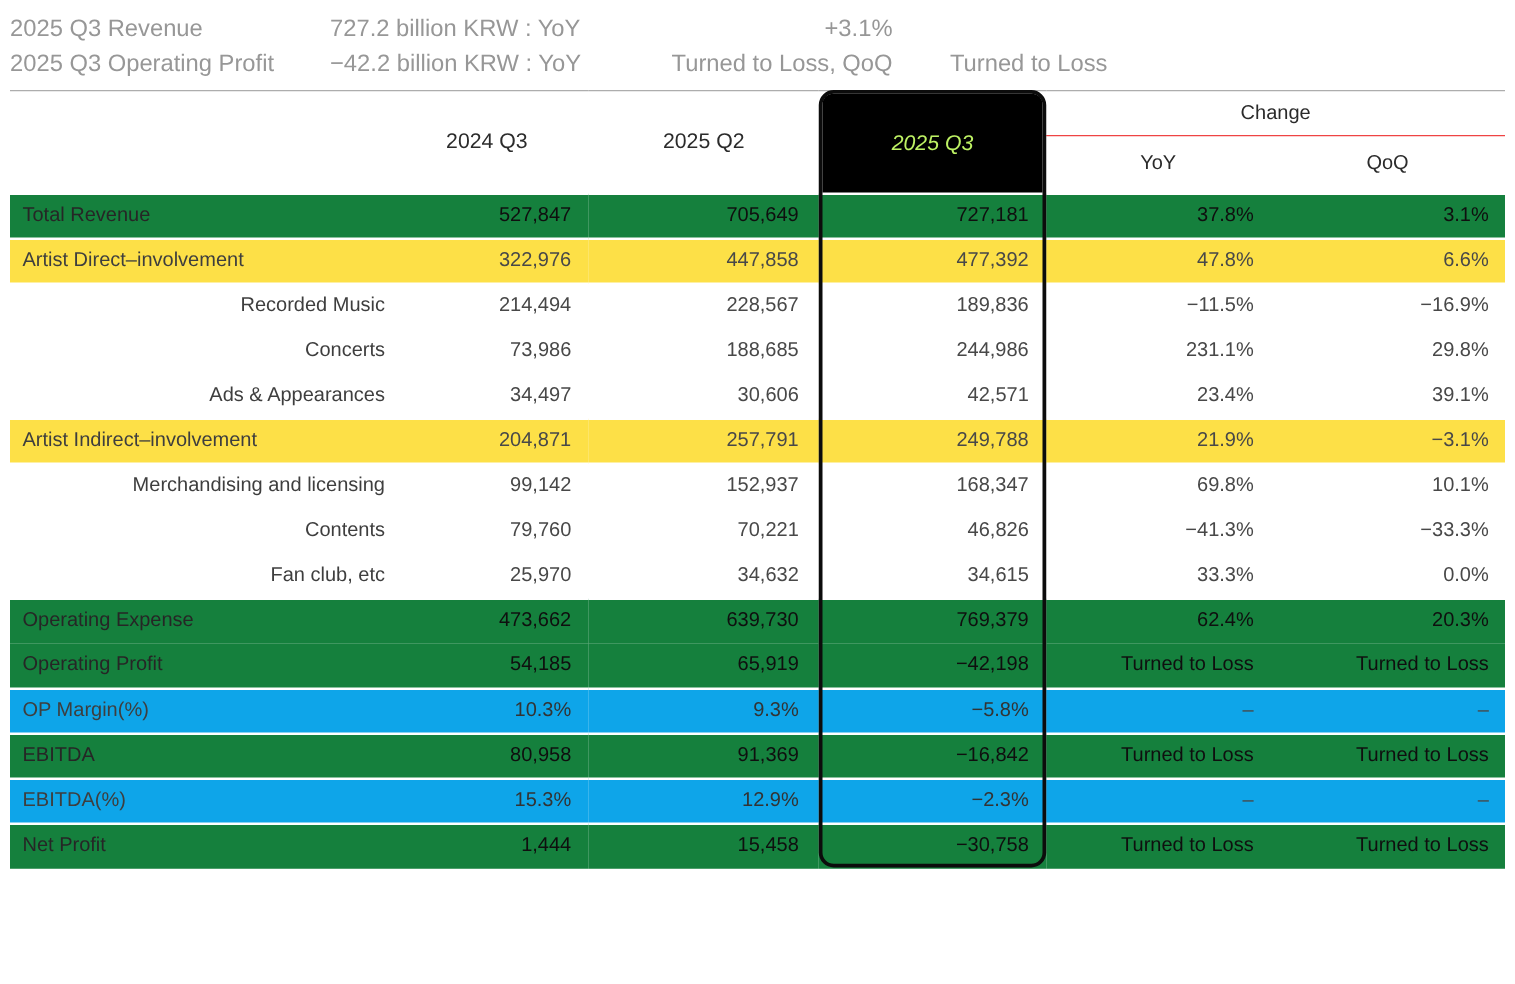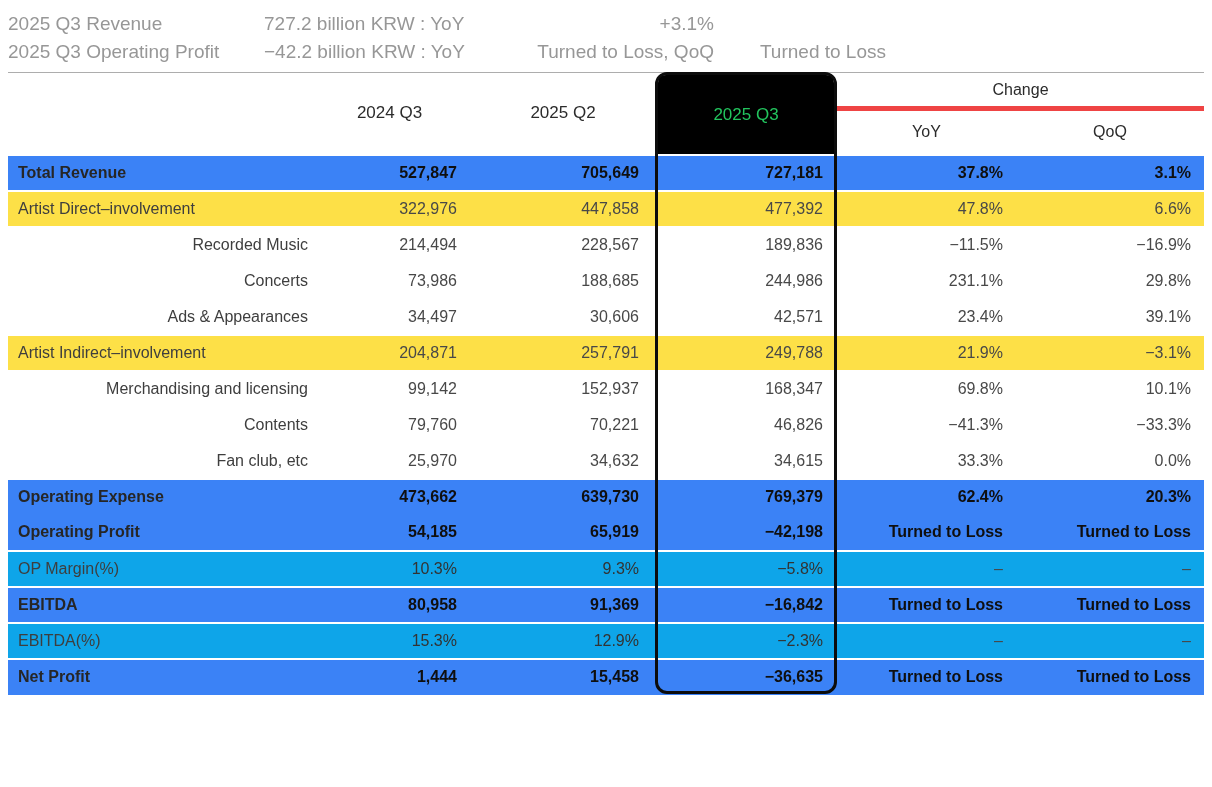--- a/index.html
+++ b/index.html
@@ -47,54 +47,54 @@
   col.c-yoy   { width: 179px; }
   col.c-qoq   { width: 188px; }
 
   thead th {
     font-weight: 400; font-size: 17px; color: #2b2b2b;
     border-top: 1px solid #adadad; vertical-align: middle;
   }
   thead tr.h1 { height: 36px; }
   thead tr.h2 { height: 46px; }
   thead tr.h2 th { border-top: none; font-size: 16px; }
-  th.change { border-bottom: 5px solid #ef4444; font-size: 16px; }
+  th.change { border-bottom: 1px solid #ef4444; font-size: 16px; }
   th.qtr { text-align: center; }
 
   tbody td {
     height: 36px; font-size: 16px; vertical-align: middle;
     border-top: 2px solid #ffffff;
   }
   tbody tr.no-gap td { border-top: none; }
   td.c-label { text-align: left; padding-left: 10px; color: #3e3e3e; }
   td.c-num   { text-align: right; padding-right: 14px; color: #484848; }
   td.c-num.q2 { padding-right: 16px; }
   td.c-chg   { text-align: right; padding-right: 13px; color: #484848; }
 
-  tr.total td { background: #3b82f6; font-weight: 700; }
+  tr.total td { background: #15803d; font-weight: 400; }
   tr.total td.c-label { color: #262626; }
   tr.total td.c-num, tr.total td.c-chg { color: #0f0f0f; }
   tr.subtotal td { background: #fde047; }
   tr.plain td { background: #ffffff; text-align: right; }
   tr.ratio td { background: #0ea5e9; }
   tr.ratio td.c-num { color: #333; }
   tr.ratio td.c-chg { font-style: normal; }
 
   
   .q3-box {
     position: absolute; left: 647px; top: 0;
     width: 182px; height: 622px;
     border: 3px solid #0c0c0c; border-radius: 12px;
     pointer-events: none;
   }
   .q3-head {
     position: absolute; top: 0; left: 0; right: 0; height: 79px;
     background: #000; border-radius: 8px 8px 0 0;
     display: flex; align-items: center; justify-content: center;
-    color: #22c55e; font-size: 17px; font-weight: 400;
+    color: #bef264; font-size: 17px; font-weight: 400; font-style: italic;
   }
 </style>
 </head>
 <body>
 
 <div class="page">
 
 
   <div class="highlights">
     <div class="hl-row">
@@ -244,21 +244,21 @@
     <td class="c-num q1">15.3%</td>
     <td class="c-num q2">12.9%</td>
     <td class="c-num q3">−2.3%</td>
     <td class="c-chg yoy">–</td>
     <td class="c-chg qoq">–</td>
   </tr>
           <tr class="total">
     <td class="c-label">Net Profit</td>
     <td class="c-num q1">1,444</td>
     <td class="c-num q2">15,458</td>
-    <td class="c-num q3">−36,635</td>
+    <td class="c-num q3">−30,758</td>
     <td class="c-chg yoy">Turned to Loss</td>
     <td class="c-chg qoq">Turned to Loss</td>
   </tr>
         </tbody>
     </table>
 
     <div class="q3-box">
       <div class="q3-head">2025 Q3</div>
     </div>
   </div>

